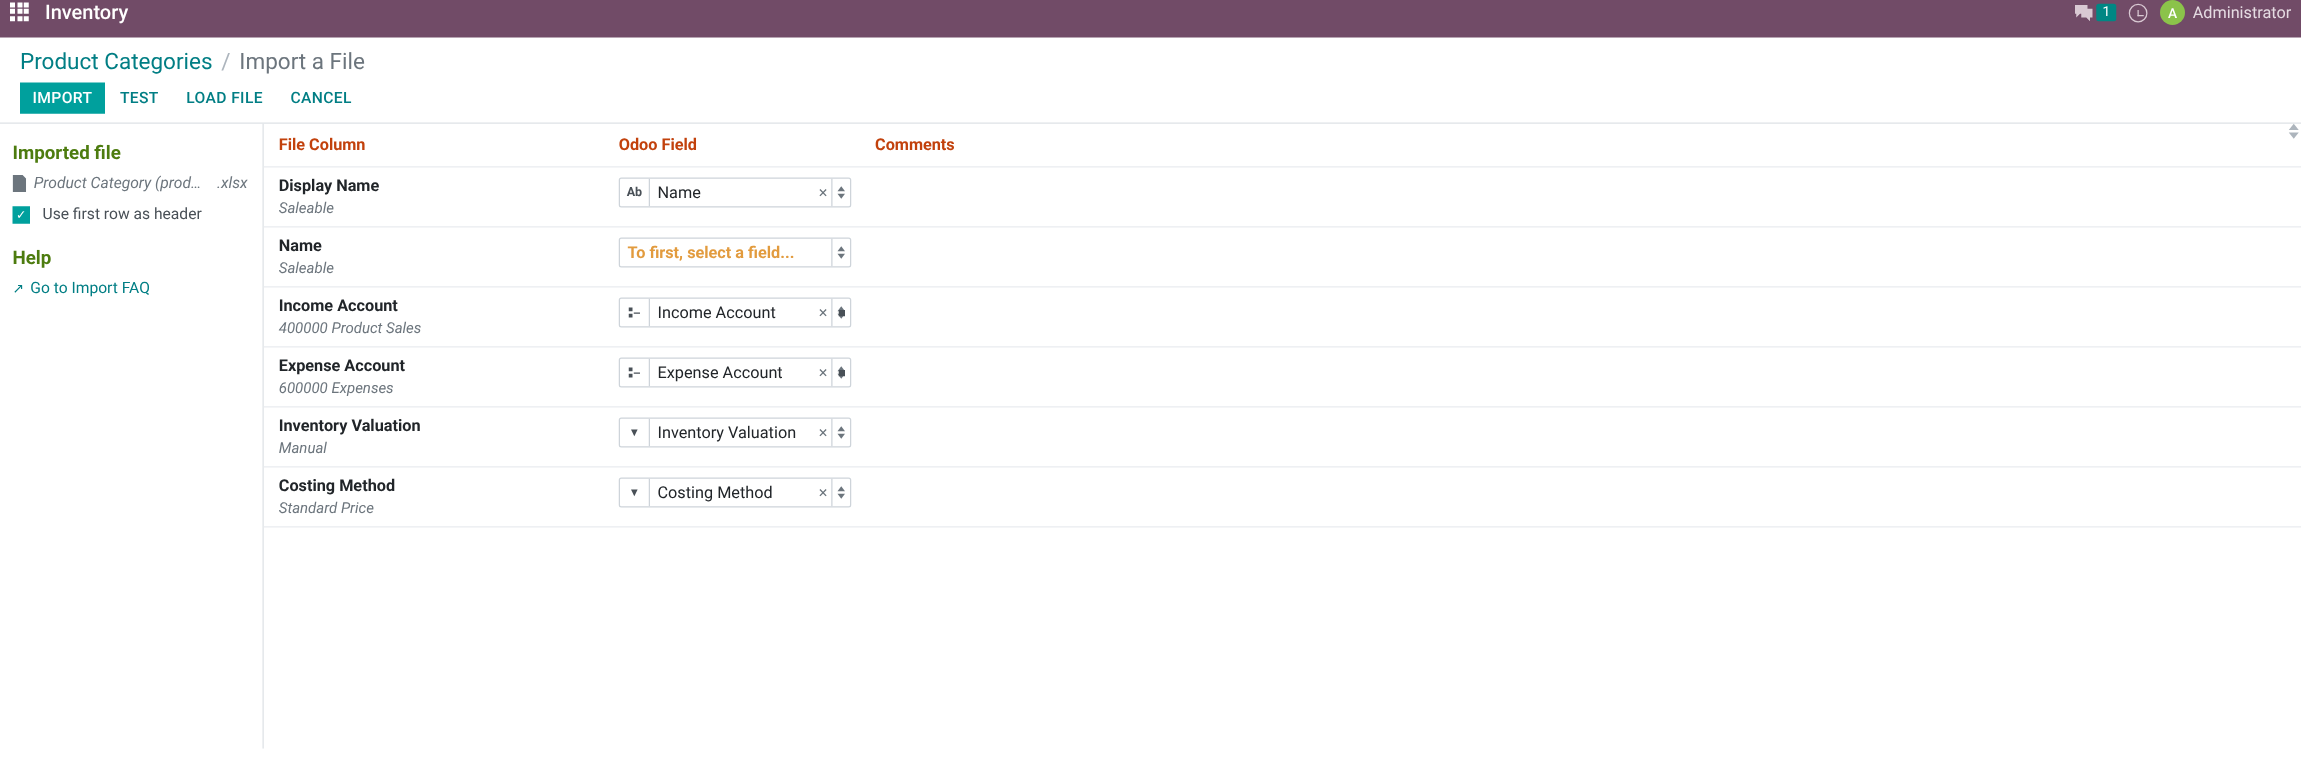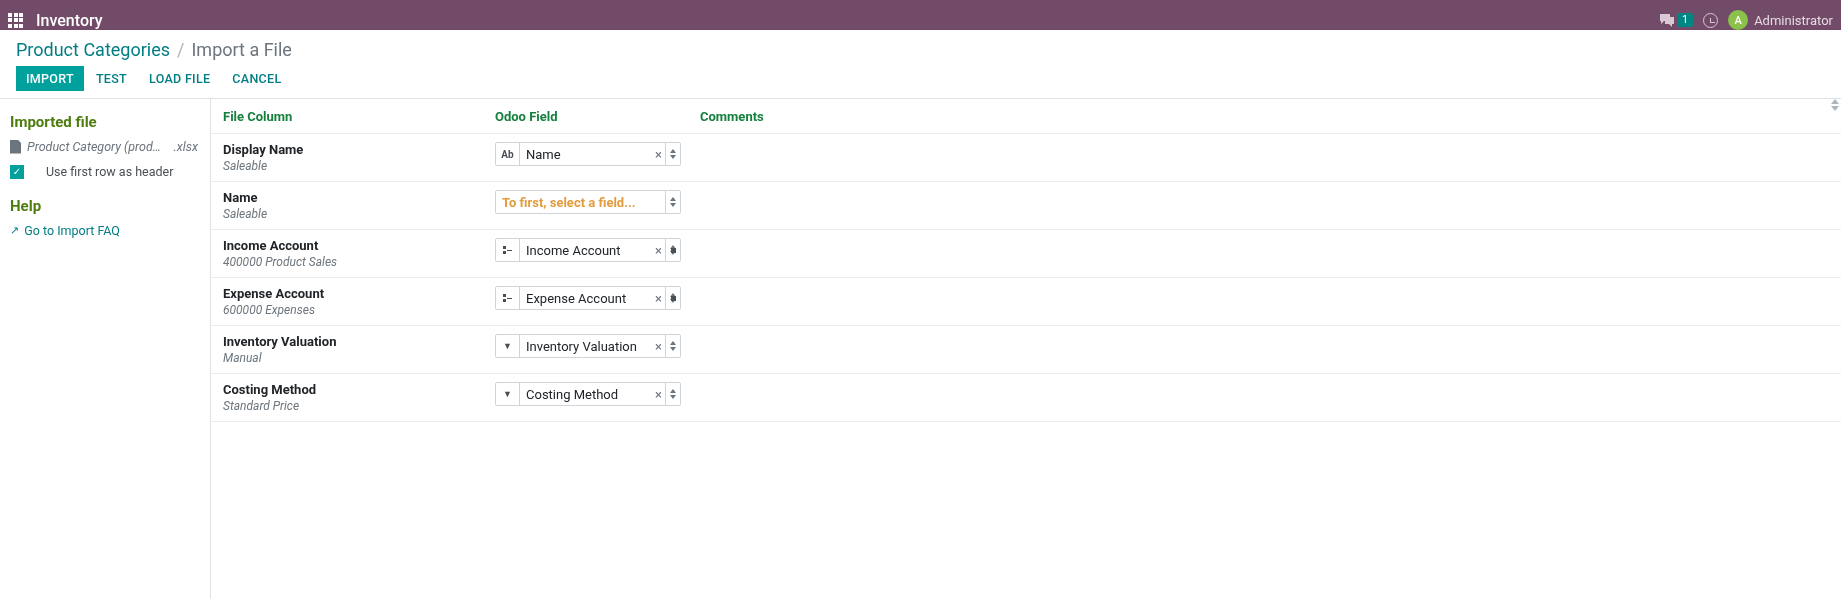--- a/index.html
+++ b/index.html
@@ -1,19 +1,19 @@
 <!DOCTYPE html>
 <html><head>
 <meta charset="utf-8">
 <style>
 * { margin: 0; padding: 0; box-sizing: border-box; font-family: -apple-system, BlinkMacSystemFont, "Segoe UI", Roboto, "Helvetica Neue", Arial, sans-serif; }
 body { background: #fff; font-size: 13px; color: #212529; }
 
 
-.navbar { background: #714B67; height: 30px; display: flex; align-items: flex-end; padding: 0 8px; color: #fff; }
+.navbar { background: #714B67; height: 30px; display: flex; align-items: flex-start; padding: 0 8px; color: #fff; }
 .navbar-left { display: flex; align-items: center; gap: 4px; }
 .apps-icon { width: 16px; height: 16px; display: grid; grid-template-columns: repeat(3,1fr); grid-template-rows: repeat(3,1fr); gap: 1px; margin-right: 8px; cursor: pointer; }
 .apps-icon span { background: #fff; width: 4px; height: 4px; }
 .brand { font-size: 16px; font-weight: 500; margin-right: 14px; cursor: pointer; }
 .nav-menu { display: flex; gap: 0; }
 .nav-item { color: #d9c9d3; padding: 0 10px; font-size: 13px; cursor: pointer; line-height: 30px; }
 .navbar-right { margin-left: auto; display: flex; align-items: center; gap: 10px; }
 .msg-badge { display: flex; align-items: center; gap: 2px; cursor: pointer; }
 .msg-badge .count { background: #008784; color: #fff; font-size: 11px; padding: 0 5px; border-radius: 2px; line-height: 14px; }
 .activity-icon { width: 15px; height: 15px; border: 1.5px solid #d9c9d3; border-radius: 50%; cursor: pointer; position: relative; }
@@ -34,30 +34,30 @@
 .btn-secondary { color: #017e84; }
 
 
 .main { display: flex; }
 .sidebar { width: 210px; padding: 14px 12px 12px 10px; flex-shrink: 0; }
 .sidebar h3 { font-size: 15px; font-weight: 700; margin-bottom: 8px; color: #4d7c0f; }
 .file-row { display: flex; align-items: center; gap: 6px; margin-bottom: 10px; }
 .file-icon { width: 11px; height: 14px; background: #6c757d; clip-path: polygon(0 0, 70% 0, 100% 25%, 100% 100%, 0 100%); flex-shrink: 0; }
 .file-name { font-style: italic; color: #6c757d; font-size: 12.5px; white-space: nowrap; overflow: hidden; text-overflow: ellipsis; flex: 1; }
 .file-ext { font-style: italic; color: #6c757d; font-size: 12.5px; flex-shrink: 0; }
-.checkbox-row { display: flex; align-items: center; gap: 22px; margin-bottom: 18px; }
+.checkbox-row { display: flex; align-items: center; gap: 10px; margin-bottom: 18px; }
 .chk { width: 14px; height: 14px; background: #00A09D; display: flex; align-items: center; justify-content: center; color: #fff; font-size: 10px; cursor: pointer; }
 .chk::before { content: '✓'; }
 .chk-label { font-size: 12.5px; color: #495057; }
 .faq-link { display: flex; align-items: center; gap: 5px; color: #017e84; font-size: 12.5px; cursor: pointer; margin-top: 7px; }
 .ext-icon { font-size: 11px; }
 
 
 .content { flex: 1; border-left: 1px solid #dee2e6; min-height: 500px; position: relative; }
-.headers { display: flex; padding: 10px 12px 9px; font-size: 13px; font-weight: 700; color: #15803d; border-bottom: 1px solid #e9ecef; }
+.headers { display: flex; padding: 10px 12px 9px; font-size: 13px; font-weight: 700; color: #c2410c; border-bottom: 1px solid #e9ecef; }
 .col-file { width: 272px; }
 .col-field { width: 205px; }
 .col-comments { flex: 1; }
 .row { display: flex; padding: 8px 12px 8px; border-bottom: 1px solid #e9ecef; align-items: flex-start; }
 .col-file .title { font-size: 13px; font-weight: 700; color: #212529; }
 .col-file .sub { font-size: 12px; font-style: italic; color: #6c757d; margin-top: 2px; }
 
 
 .field-select { display: flex; width: 186px; height: 24px; border: 1px solid #ced4da; border-radius: 2px; align-items: center; background: #fff; position: relative; }
 .field-select.placeholder .field-text { color: #e29b3e; font-weight: 700; }

